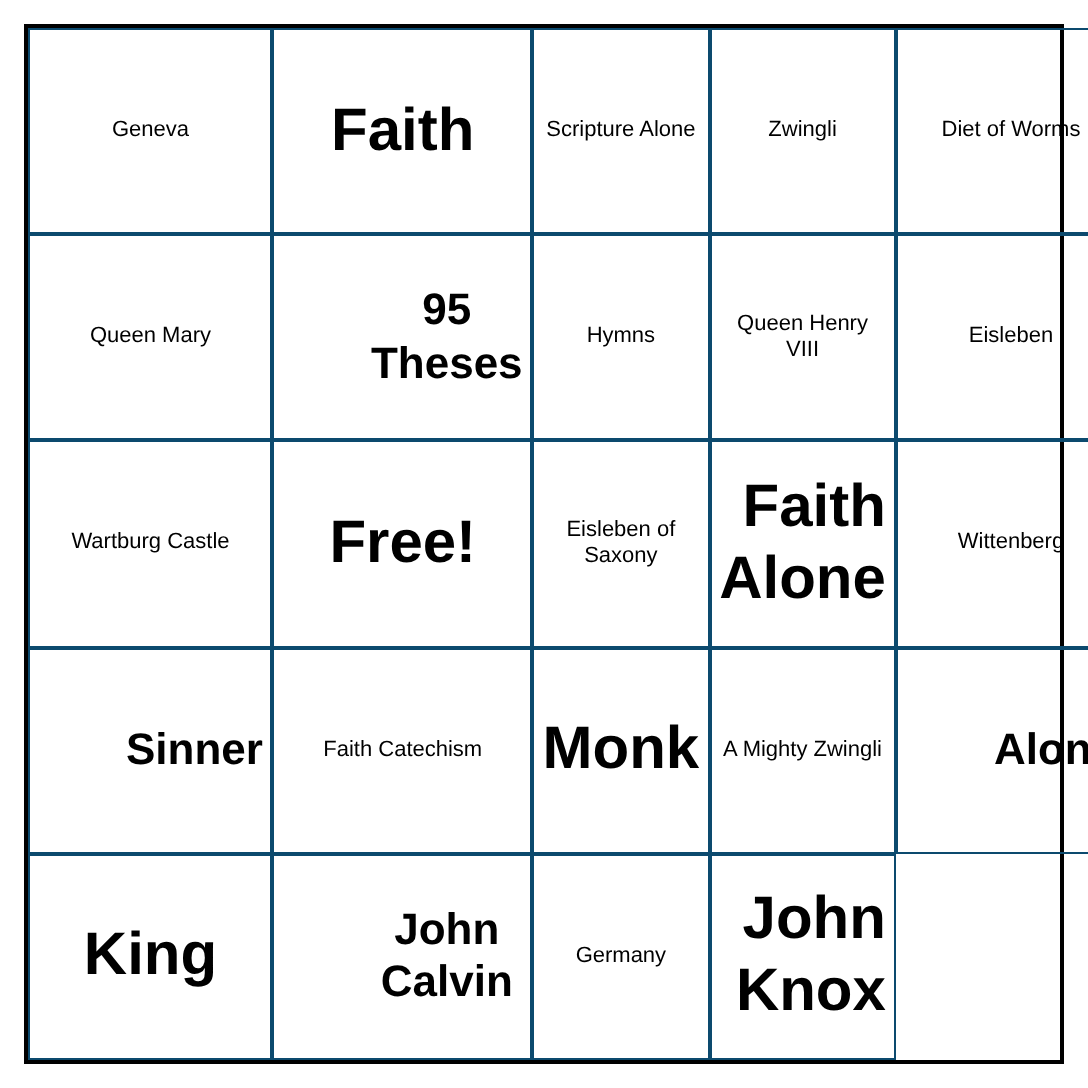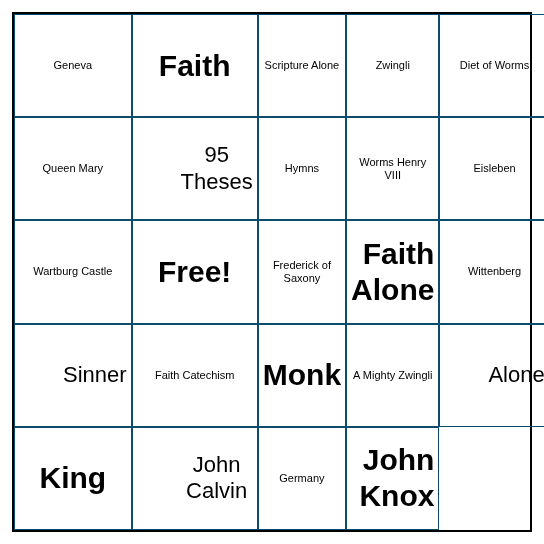--- a/index.html
+++ b/index.html
@@ -23,40 +23,40 @@
     .cell {
       border: 1px solid #0c4a6e;
       display: flex;
       align-items: center;
       justify-content: center;
       text-align: center;
       padding: 4px;
       line-height: 1.2;
     }
     .cell.small { font-size: 11px; }
-    .cell.large { font-size: 22px; font-weight: normal; padding-left: 48px; }
+    .cell.large { font-size: 22px; font-weight: bold; padding-left: 48px; }
     .cell.xlarge { font-size: 30px; font-weight: bold; text-align: right; }
   </style>
 </head>
 <body>
 
 <div class="bingo-card">
 <div class="cell small">Geneva</div>
     <div class="cell xlarge">Faith</div>
     <div class="cell small">Scripture Alone</div>
     <div class="cell small">Zwingli</div>
     <div class="cell small">Diet of Worms</div>
     <div class="cell small">Queen Mary</div>
     <div class="cell large">95 Theses</div>
     <div class="cell small">Hymns</div>
-    <div class="cell small">Worms Henry VIII</div>
+    <div class="cell small">Queen Henry VIII</div>
     <div class="cell small">Eisleben</div>
     <div class="cell small">Wartburg Castle</div>
     <div class="cell xlarge">Free!</div>
-    <div class="cell small">Frederick of Saxony</div>
+    <div class="cell small">Eisleben of Saxony</div>
     <div class="cell xlarge">Faith Alone</div>
     <div class="cell small">Wittenberg</div>
     <div class="cell large">Sinner</div>
     <div class="cell small">Faith Catechism</div>
     <div class="cell xlarge">Monk</div>
     <div class="cell small">A Mighty Zwingli</div>
     <div class="cell large">Alone</div>
     <div class="cell xlarge">King</div>
     <div class="cell large">John Calvin</div>
     <div class="cell small">Germany</div>

